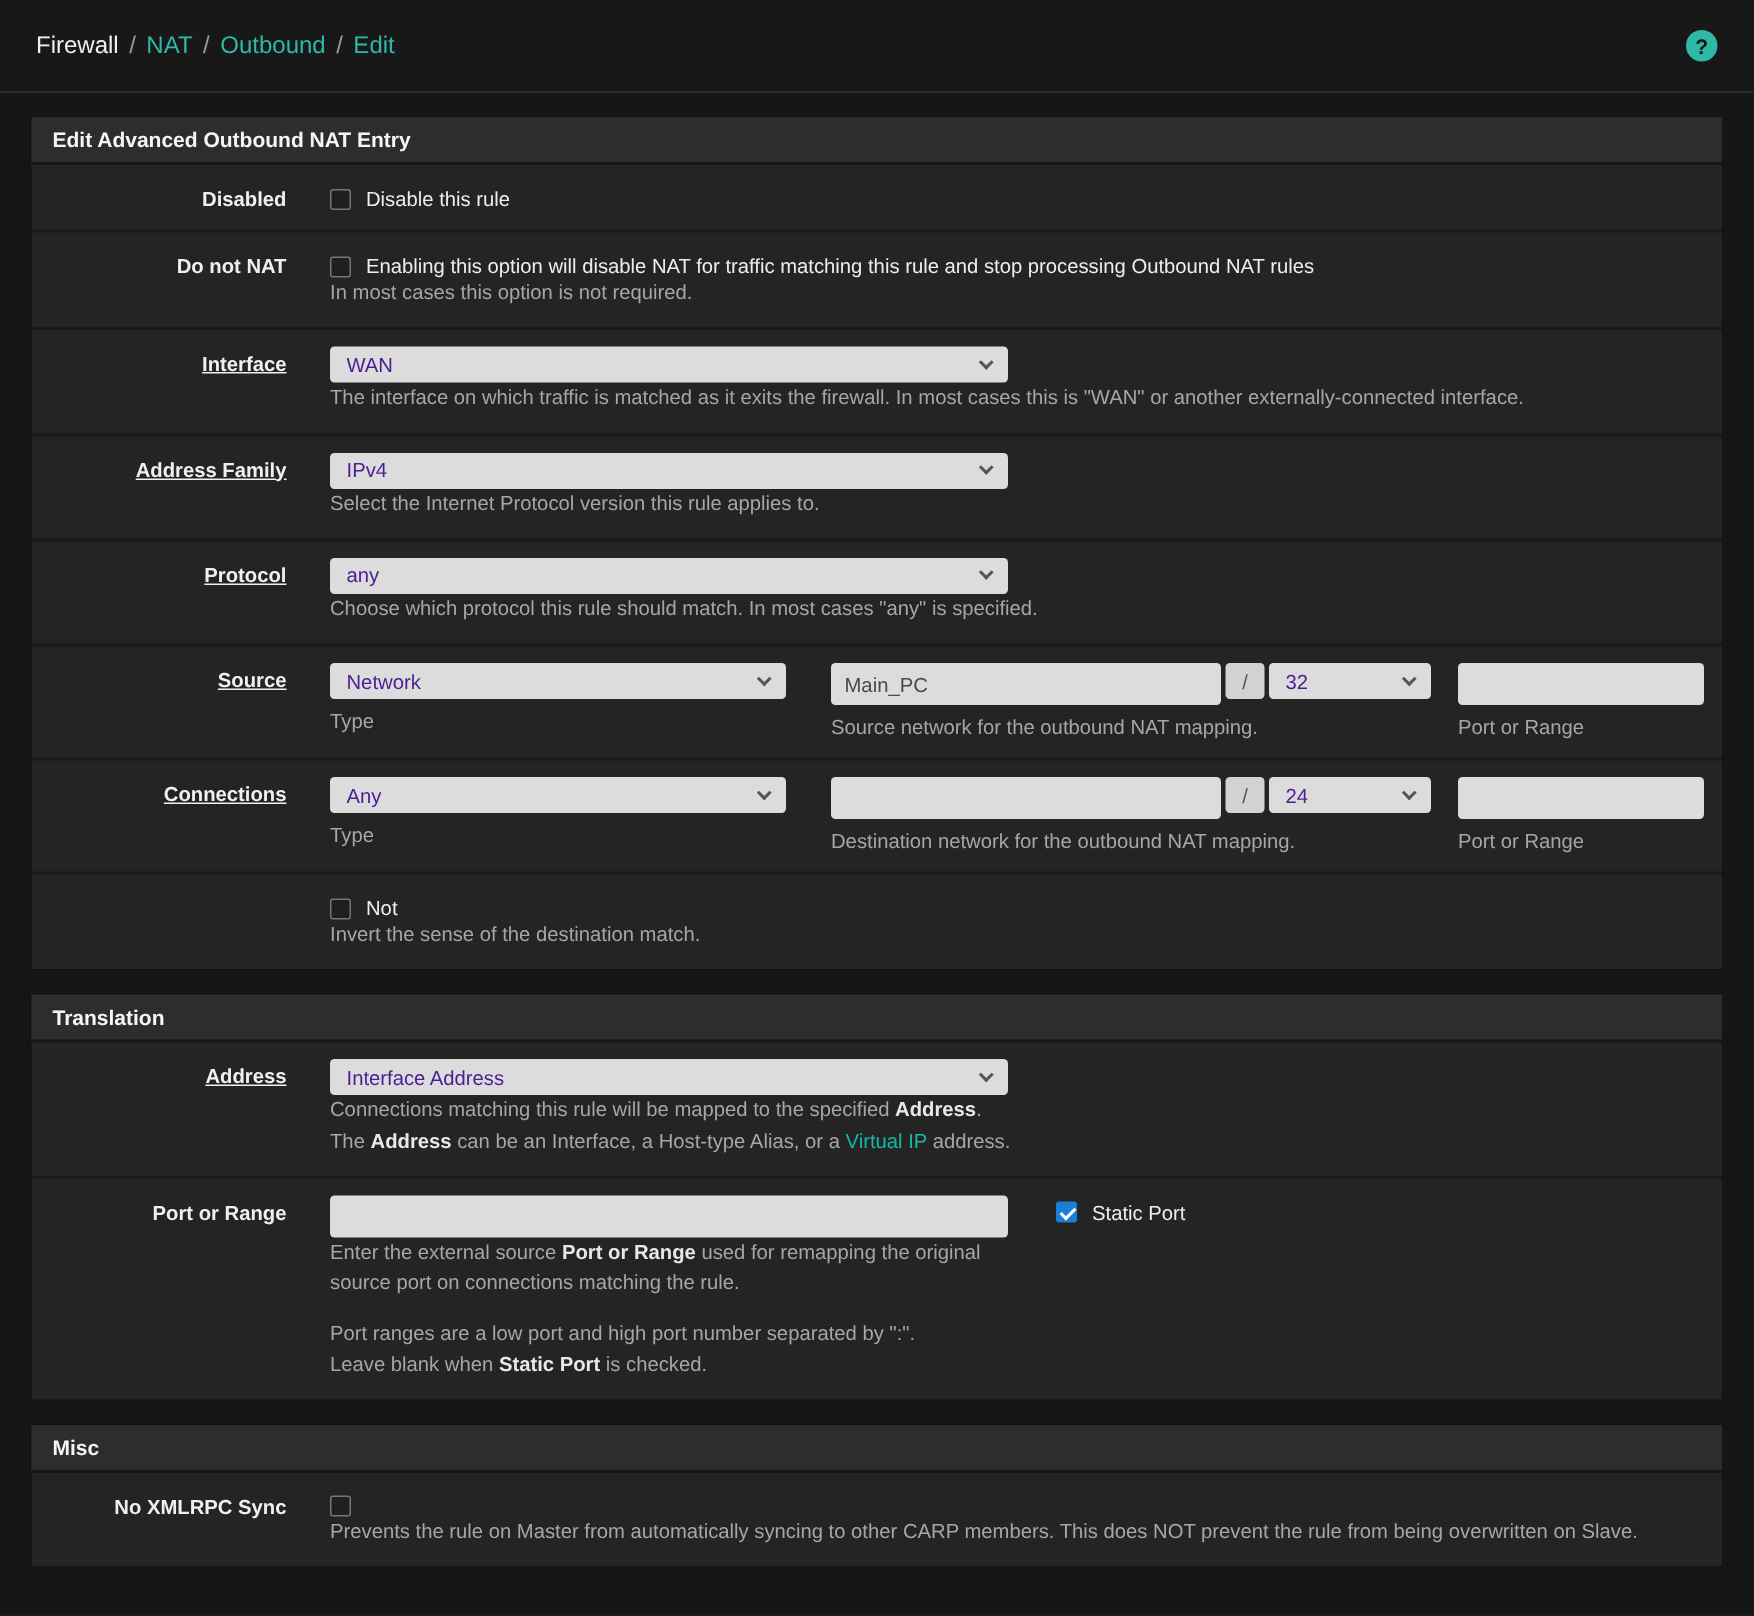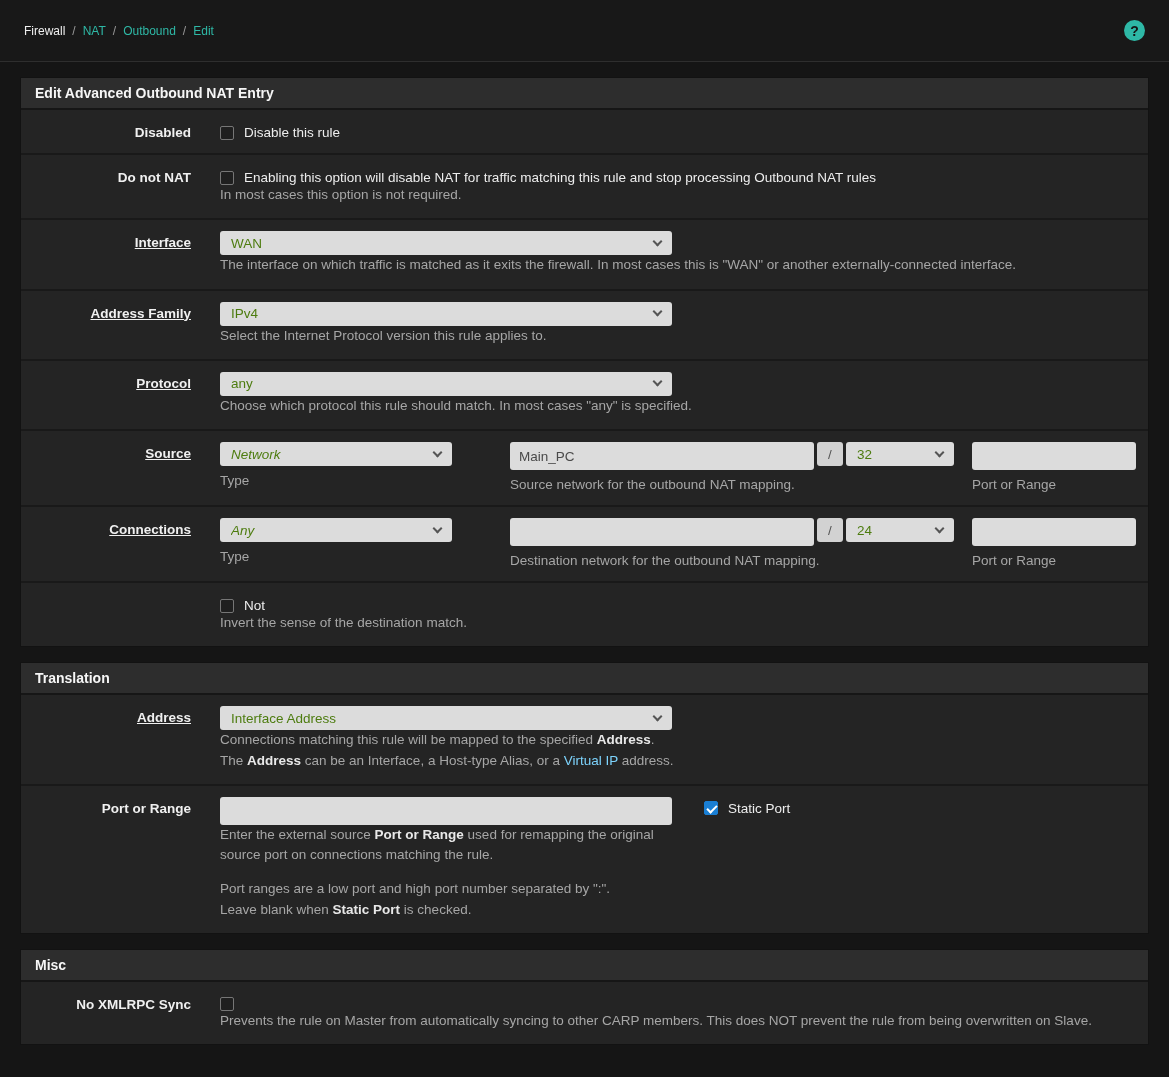--- a/index.html
+++ b/index.html
@@ -11,21 +11,21 @@
     color: #dcdcdc;
     height: 1077px;
     overflow: hidden;
   }
   .topbar {
     display: flex; align-items: center; justify-content: space-between;
     height: 62px; padding: 0 24px;
     background: #181818;
     border-bottom: 1px solid #2e2e2e;
   }
-  .breadcrumb { font-size: 12px; color: #efefef; display: flex; align-items: center; }
+  .breadcrumb { font-size: 16px; color: #efefef; display: flex; align-items: center; }
   .breadcrumb .sep { color: #9a9a9a; margin: 0 7px; }
   .breadcrumb .crumb-link { color: #2eb8a6; text-decoration: none; cursor: pointer; }
   .help-btn {
     width: 21px; height: 21px; border-radius: 50%;
     background: #2eb8a6; color: #141414;
     display: flex; align-items: center; justify-content: center;
     font-size: 14px; font-weight: bold; cursor: pointer;
   }
   .panel { margin: 15px 20px 0 20px; background: #242424; border: 1px solid #121212; }
   .panel-heading {
@@ -37,35 +37,35 @@
   .form-group:last-child { border-bottom: none; }
   .col-label {
     flex: 0 0 170px; text-align: right;
     font-weight: bold; color: #f0f0f0; padding-top: 4px;
   }
   .col-label.u { text-decoration: underline; }
   .col-content { flex: 1; padding-left: 29px; padding-right: 12px; min-width: 0; }
   .help { color: #a6a6a6; margin-top: 0; line-height: 1.5; }
   .help b { color: #e8e8e8; }
   .help .gap { height: 14px; }
-  .link { color: #7dd3fc; text-decoration: none; cursor: pointer; }
+  .link { color: #14b8a6; text-decoration: none; cursor: pointer; }
   
   .sel {
-    background: #dcdcdc; color: #4d7c0f; height: 24px; border-radius: 3px;
+    background: #dcdcdc; color: #4c1d95; height: 24px; border-radius: 3px;
     display: flex; align-items: center; padding: 0 11px;
     cursor: pointer; user-select: none;
   }
   .sel .val { flex: 1; overflow: hidden; white-space: nowrap; }
   .chev {
     width: 7px; height: 7px;
     border-right: 2px solid #555; border-bottom: 2px solid #555;
     transform: rotate(45deg); margin-top: -4px; flex: 0 0 auto;
   }
   .sel.w-main { width: 452px; }
-  .sel.w-type { width: 232px; font-style: italic; }
+  .sel.w-type { width: 304px; }
   .sel.w-mask { width: 108px; }
   
   .txt {
     background: #dcdcdc; border: none; outline: none;
     height: 28px; border-radius: 3px; padding: 0 9px;
     font-family: "Liberation Sans", sans-serif; font-size: 13.5px; color: #4a4a4a;
     width: 100%;
   }
   
   .checkbox {

